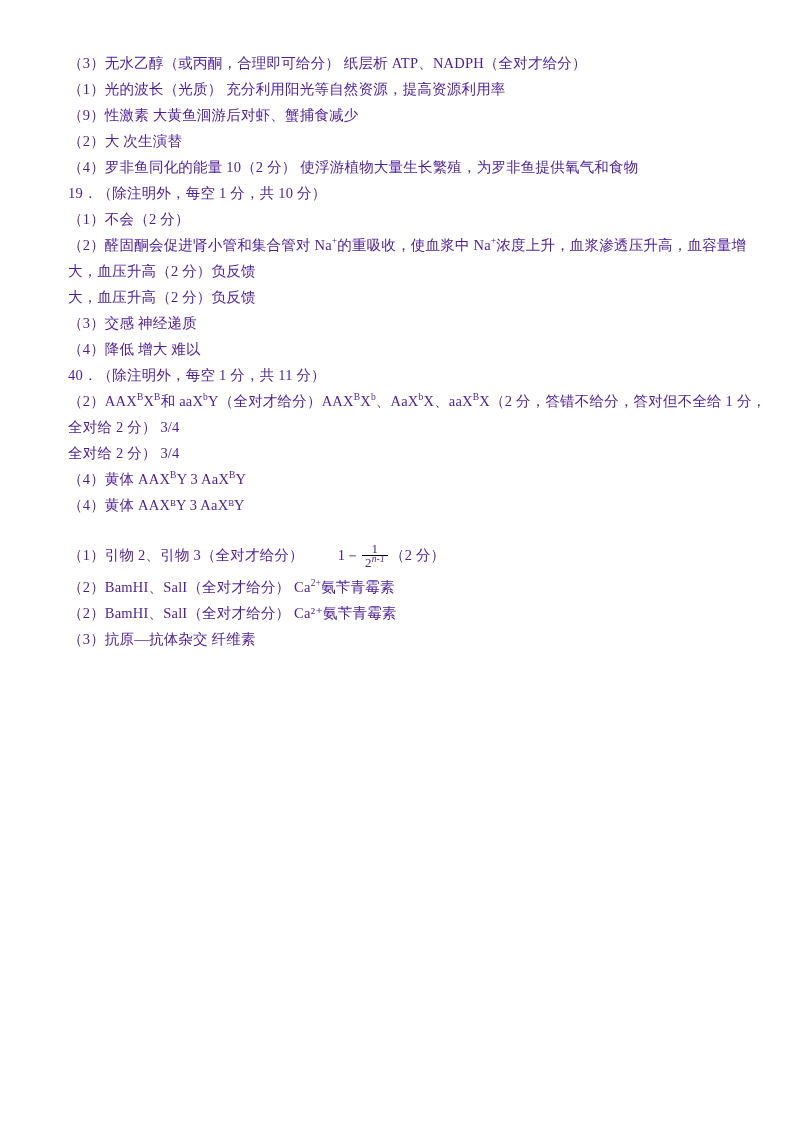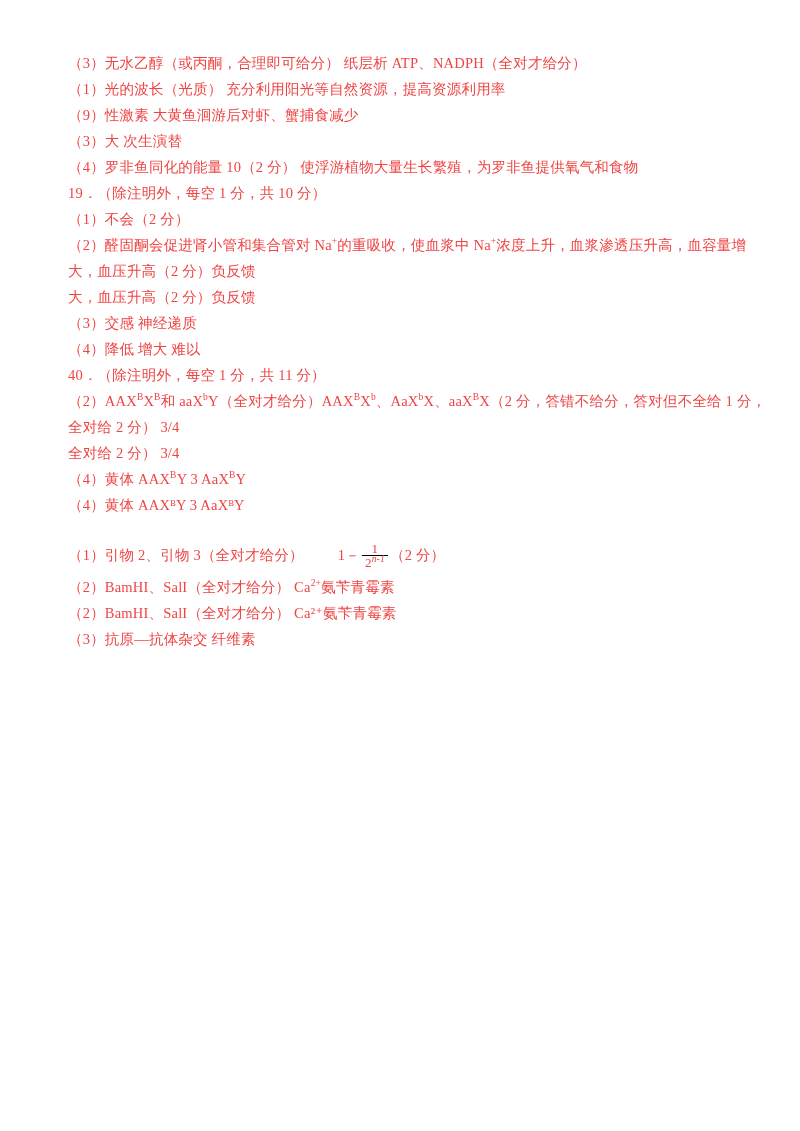--- a/index.html
+++ b/index.html
@@ -8,21 +8,21 @@
     background: #ffffff;
   }
   .page {
     position: relative;
     width: 800px;
     height: 1131px;
     background: #ffffff;
     margin: 0 auto;
     overflow: hidden;
     font-family: "Liberation Serif", "DejaVu Serif", serif;
-    color: #ef4444;
+    color: #4c1d95;
   }
   .content {
     position: absolute;
     left: 68px;
     top: 50px;
     width: 664px;
   }
   .line {
     font-size: 14.5px;
     line-height: 26px;
@@ -66,21 +66,21 @@
 <div class="page">
   <div class="content">
 
     <div class="line">（3）无水乙醇（或丙酮，合理即可给分）    纸层析    ATP、NADPH（全对才给分）</div>
 
 
     <div class="line">（1）光的波长（光质）      充分利用阳光等自然资源，提高资源利用率</div>
 
     <div class="line">（9）性激素   大黄鱼洄游后对虾、蟹捕食减少</div>
 
-    <div class="line">（3）大    次生演替</div>
+    <div class="line">（2）大    次生演替</div>
 
     <div class="line">（4）罗非鱼同化的能量   10（2 分）    使浮游植物大量生长繁殖，为罗非鱼提供氧气和食物</div>
 
     <div class="line">19．（除注明外，每空 1 分，共 10 分）</div>
 
     <div class="line">（1）不会（2 分）</div>
 
     <div class="line"><span>（2）醛固酮会促进肾小管和集合管对 Na</span><span class="sup">+</span><span>的重吸收，使血浆中 Na</span><span class="sup">+</span><span>浓度上升，血浆渗透压升高，血容量增</span></div>
 
     <div class="line">大，血压升高（2 分）负反馈</div>

